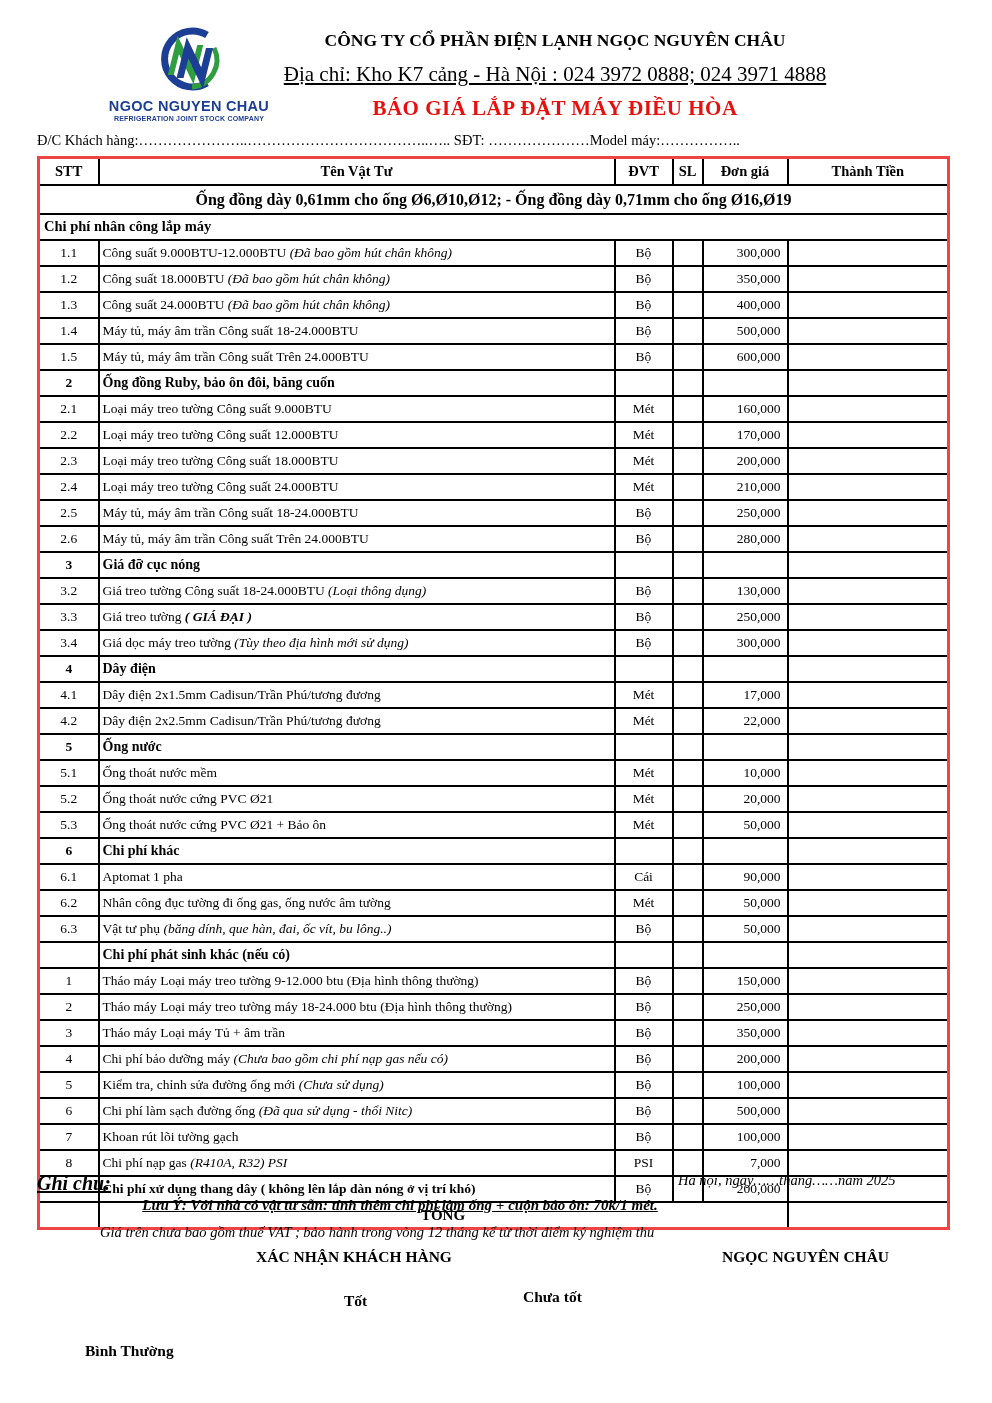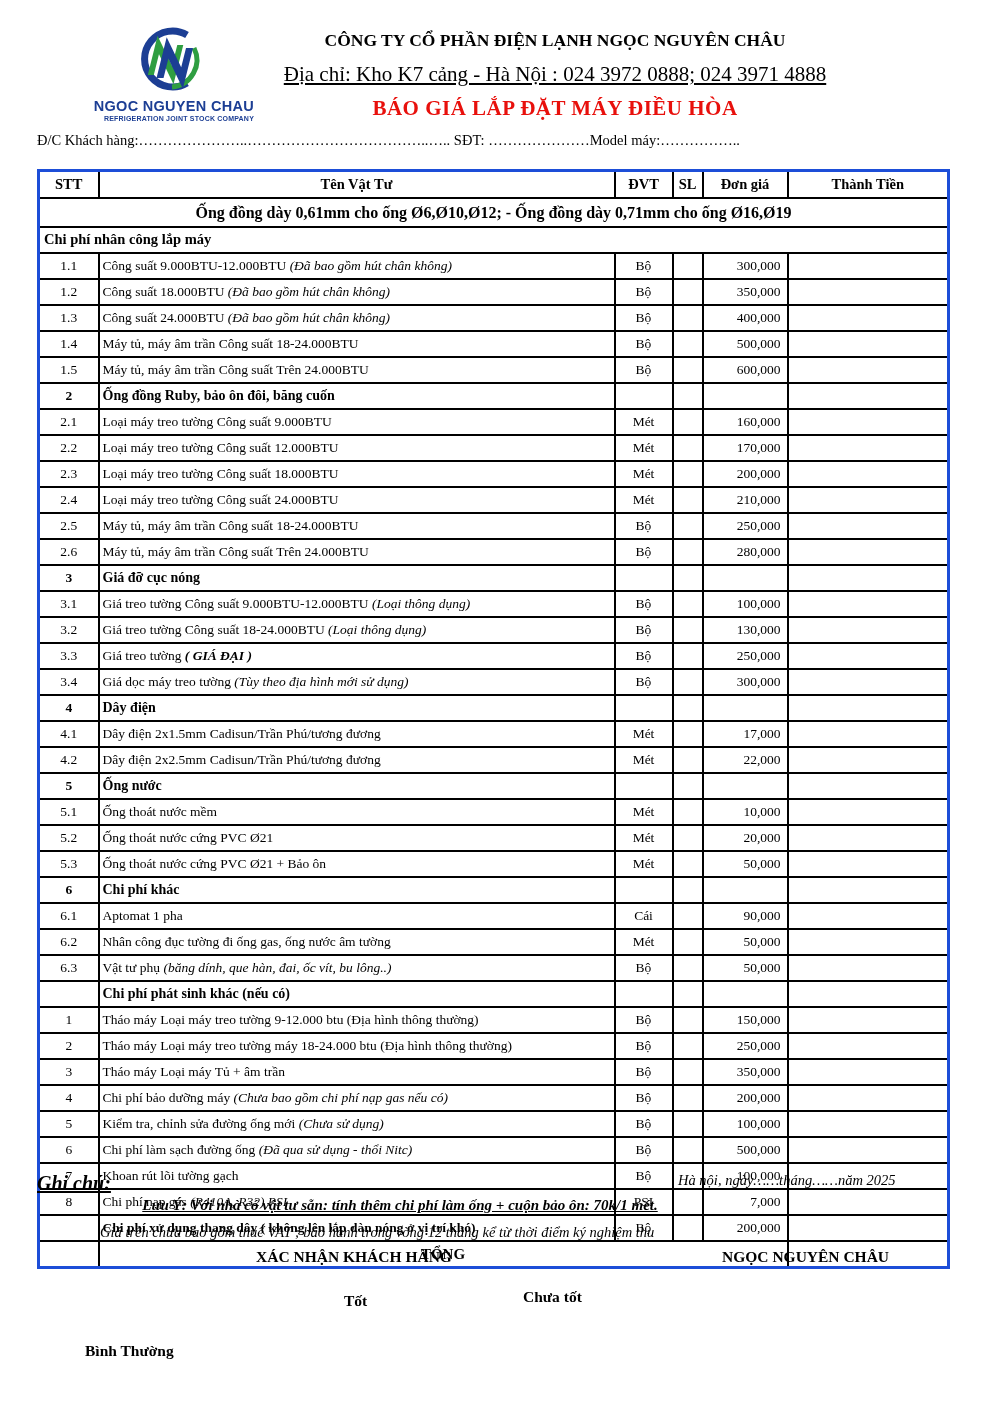--- a/index.html
+++ b/index.html
@@ -2,34 +2,34 @@
 <html><head>
 <meta charset="utf-8">
 <style>
   html,body{margin:0;padding:0;}
   body{
     width:992px;height:1403px;position:relative;background:#ffffff;color:#000;
     font-family:"Liberation Serif", serif;
   }
   .abs{position:absolute;}
   
-  .logo-block{left:84px;top:26px;width:170px;text-align:right;}
+  .logo-block{left:104px;top:26px;width:170px;text-align:center;}
   .logo-svg{display:block;margin:0 auto;}
   .logo-name{font-family:"Liberation Sans",sans-serif;font-weight:bold;font-size:14.5px;
              color:#1c3e94;letter-spacing:.3px;margin-top:2px;}
   .logo-sub{font-family:"Liberation Sans",sans-serif;font-weight:bold;font-size:7px;
             color:#1c3e94;letter-spacing:.2px;margin-top:1px;}
   .head-center{left:245px;top:30px;width:620px;text-align:center;}
   .company{font-size:17.5px;font-weight:bold;}
   .address{font-size:21px;margin-top:11px;text-decoration:underline;}
   .doc-title{font-size:21px;font-weight:bold;color:#e8100c;margin-top:9px;letter-spacing:.5px;}
   .customer-line{left:37px;top:132px;width:918px;font-size:14.5px;white-space:nowrap;overflow:hidden;}
   
-  table.price{left:37px;top:169px;width:910px;border-collapse:collapse;position:absolute;
-              border:3px solid #1d4ed8;table-layout:fixed;}
+  table.price{left:37px;top:156px;width:910px;border-collapse:collapse;position:absolute;
+              border:3px solid #ef4444;table-layout:fixed;}
   table.price th,table.price td{border:2px solid #000;padding:0 3px;overflow:hidden;
               white-space:nowrap;font-size:13.5px;height:24px;line-height:1.1;}
   table.price th{height:25px;font-size:14.5px;font-weight:bold;text-align:center;padding:0 1px;}
   .cell-stt{text-align:center;font-size:13px;}
   .cell-dvt{text-align:center;border-radius:7px;}
   .cell-price{text-align:right;padding-right:6px !important;}
   tr.band td{text-align:center;font-weight:bold;font-size:16px;height:27px;}
   tr.subheader td{font-weight:bold;font-size:14.5px;text-align:left;padding-left:4px;margin-left:16px;}
   tr.section .cell-stt{font-weight:bold;font-size:13.5px;}
   tr.section .cell-name{font-weight:bold;font-size:14px;}
@@ -196,28 +196,20 @@
       </tr>
       <tr class="section">
         <td class="cell-stt">3</td>
         <td class="cell-name"><span>Giá đỡ cục nóng</span></td>
         <td class="cell-dvt"></td>
         <td class="cell-sl"></td>
         <td class="cell-price"></td>
         <td class="cell-amount"></td>
       </tr>
       <tr class="item">
-        <td class="cell-stt">3.1</td>
-        <td class="cell-name"><span>Giá treo tường Công suất 9.000BTU-12.000BTU </span><i>(Loại thông dụng)</i></td>
-        <td class="cell-dvt">Bộ</td>
-        <td class="cell-sl"></td>
-        <td class="cell-price">100,000</td>
-        <td class="cell-amount"></td>
-      </tr>
-      <tr class="item">
         <td class="cell-stt">3.2</td>
         <td class="cell-name"><span>Giá treo tường Công suất 18-24.000BTU </span><i>(Loại thông dụng)</i></td>
         <td class="cell-dvt">Bộ</td>
         <td class="cell-sl"></td>
         <td class="cell-price">130,000</td>
         <td class="cell-amount"></td>
       </tr>
       <tr class="item">
         <td class="cell-stt">3.3</td>
         <td class="cell-name"><span>Giá treo tường </span><i style="font-weight: bold;">( GIÁ ĐẠI )</i></td>

